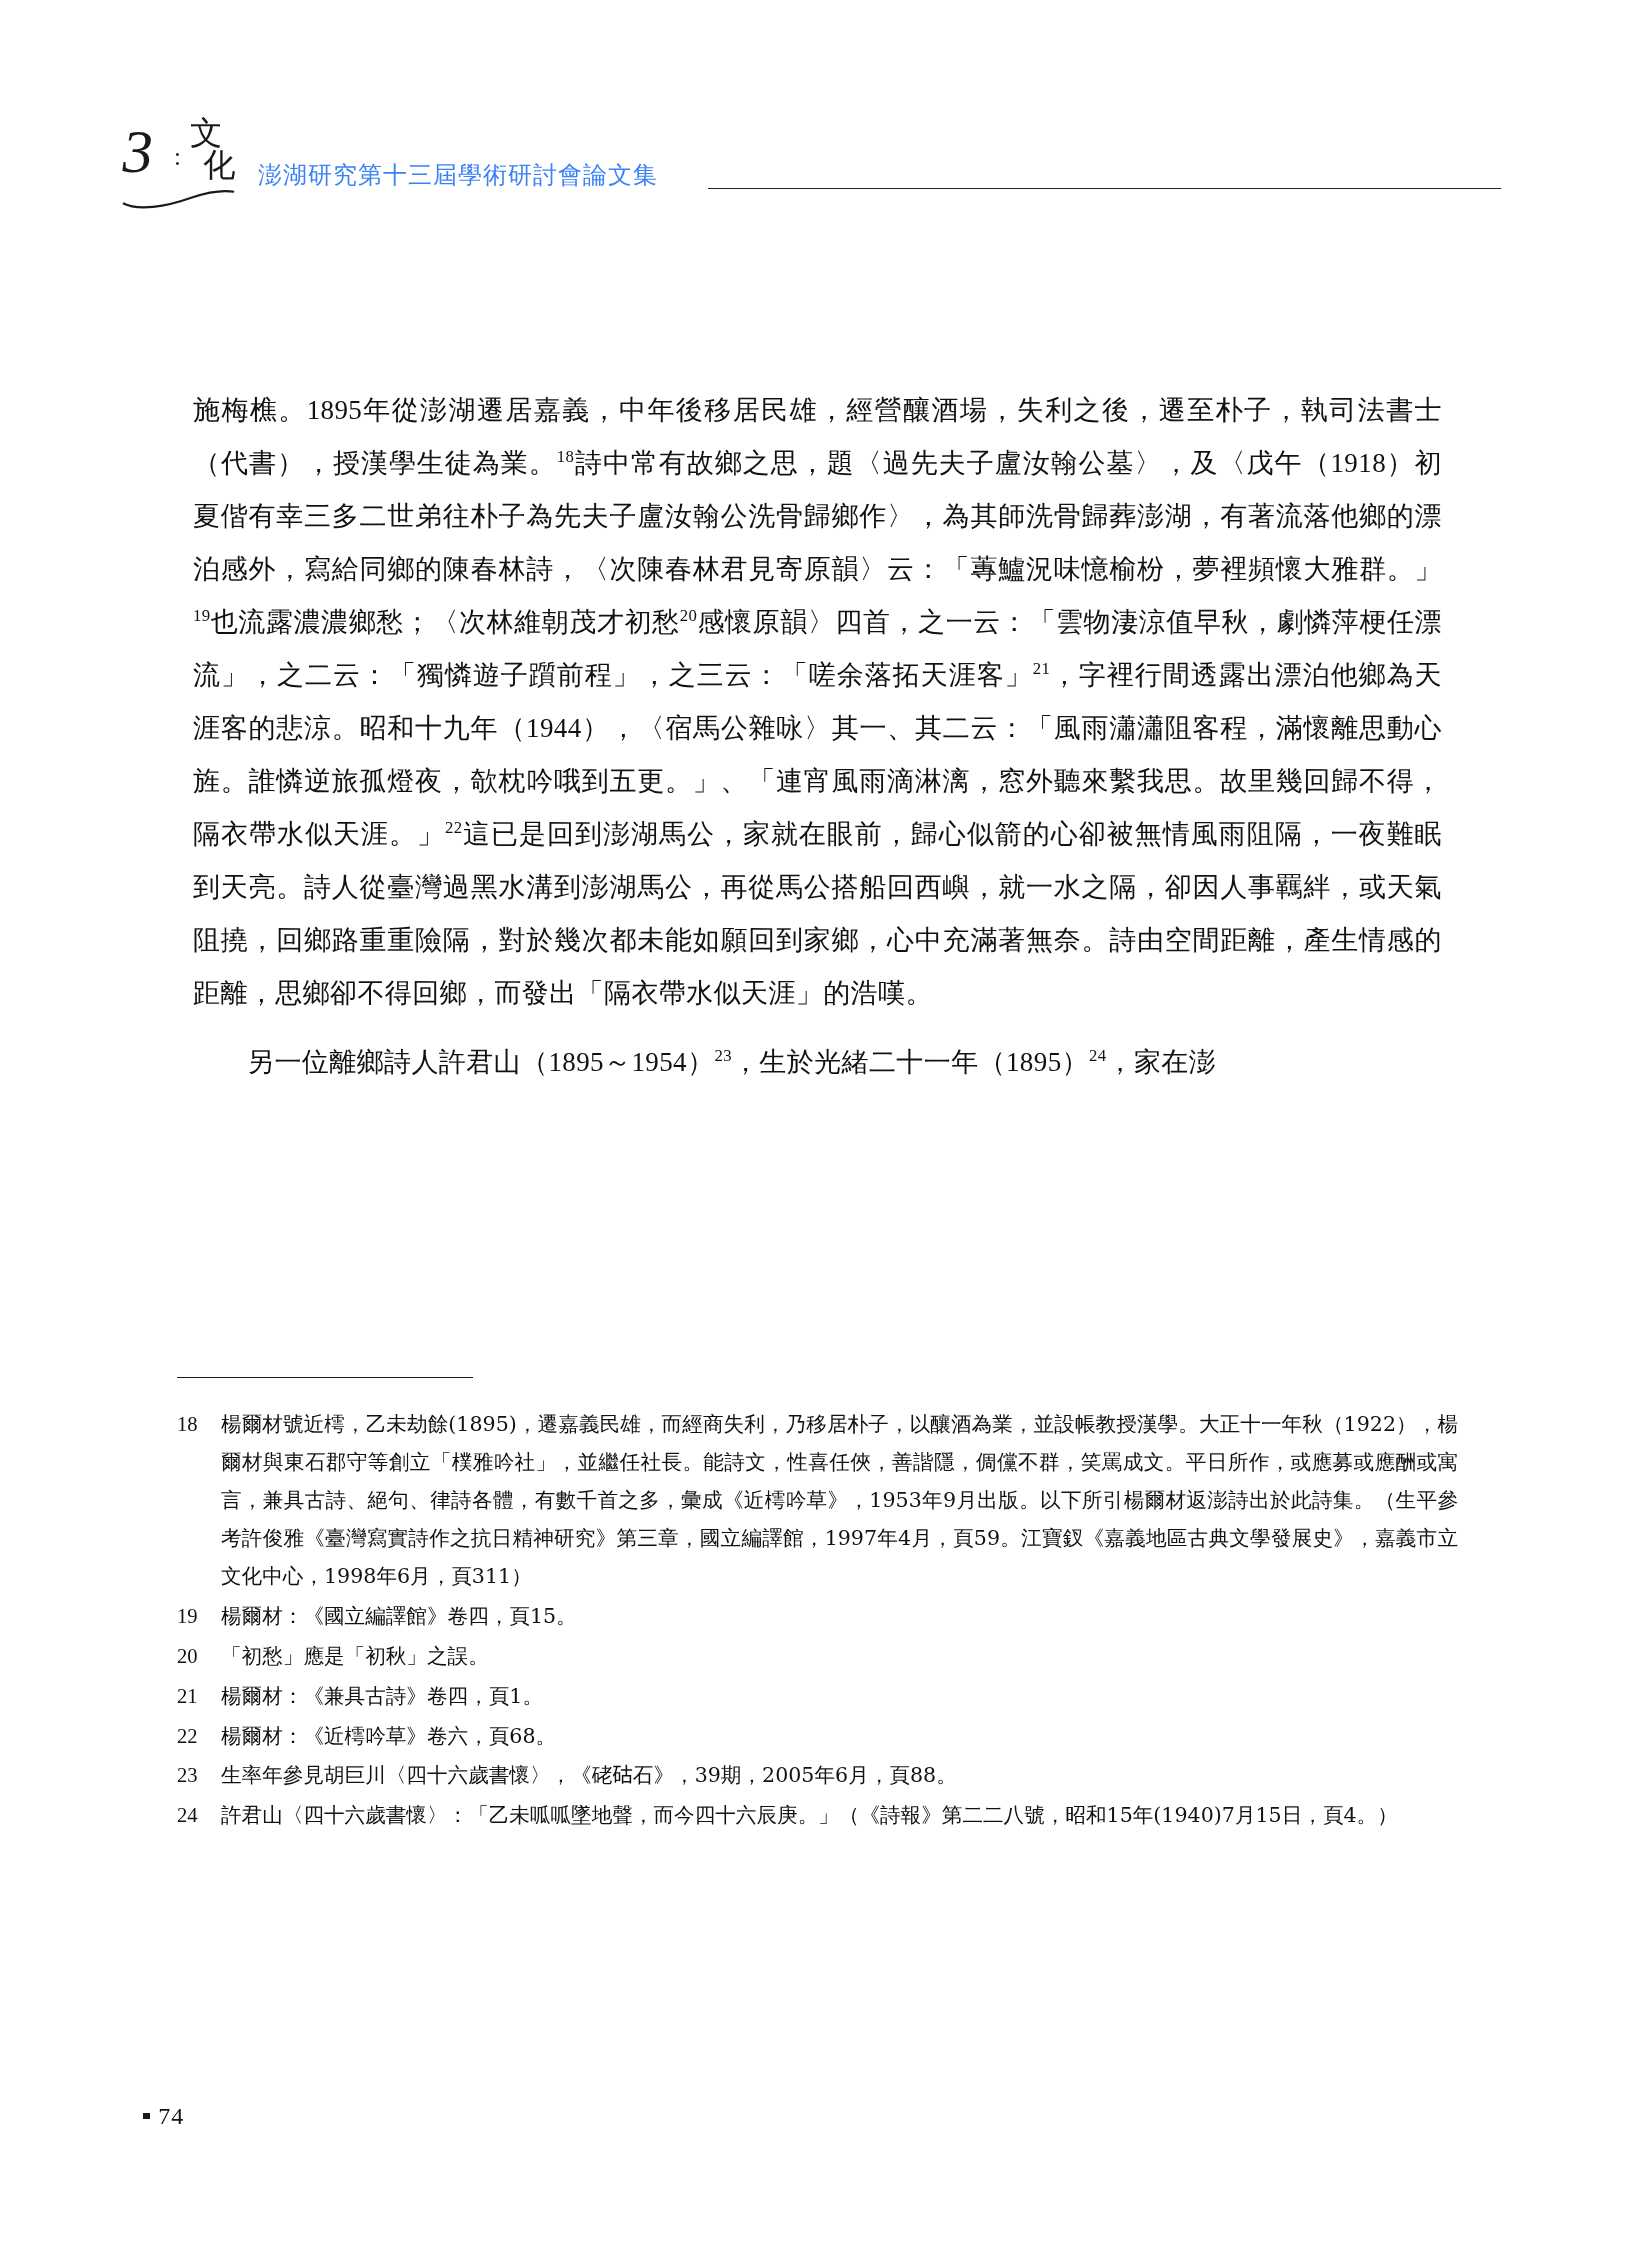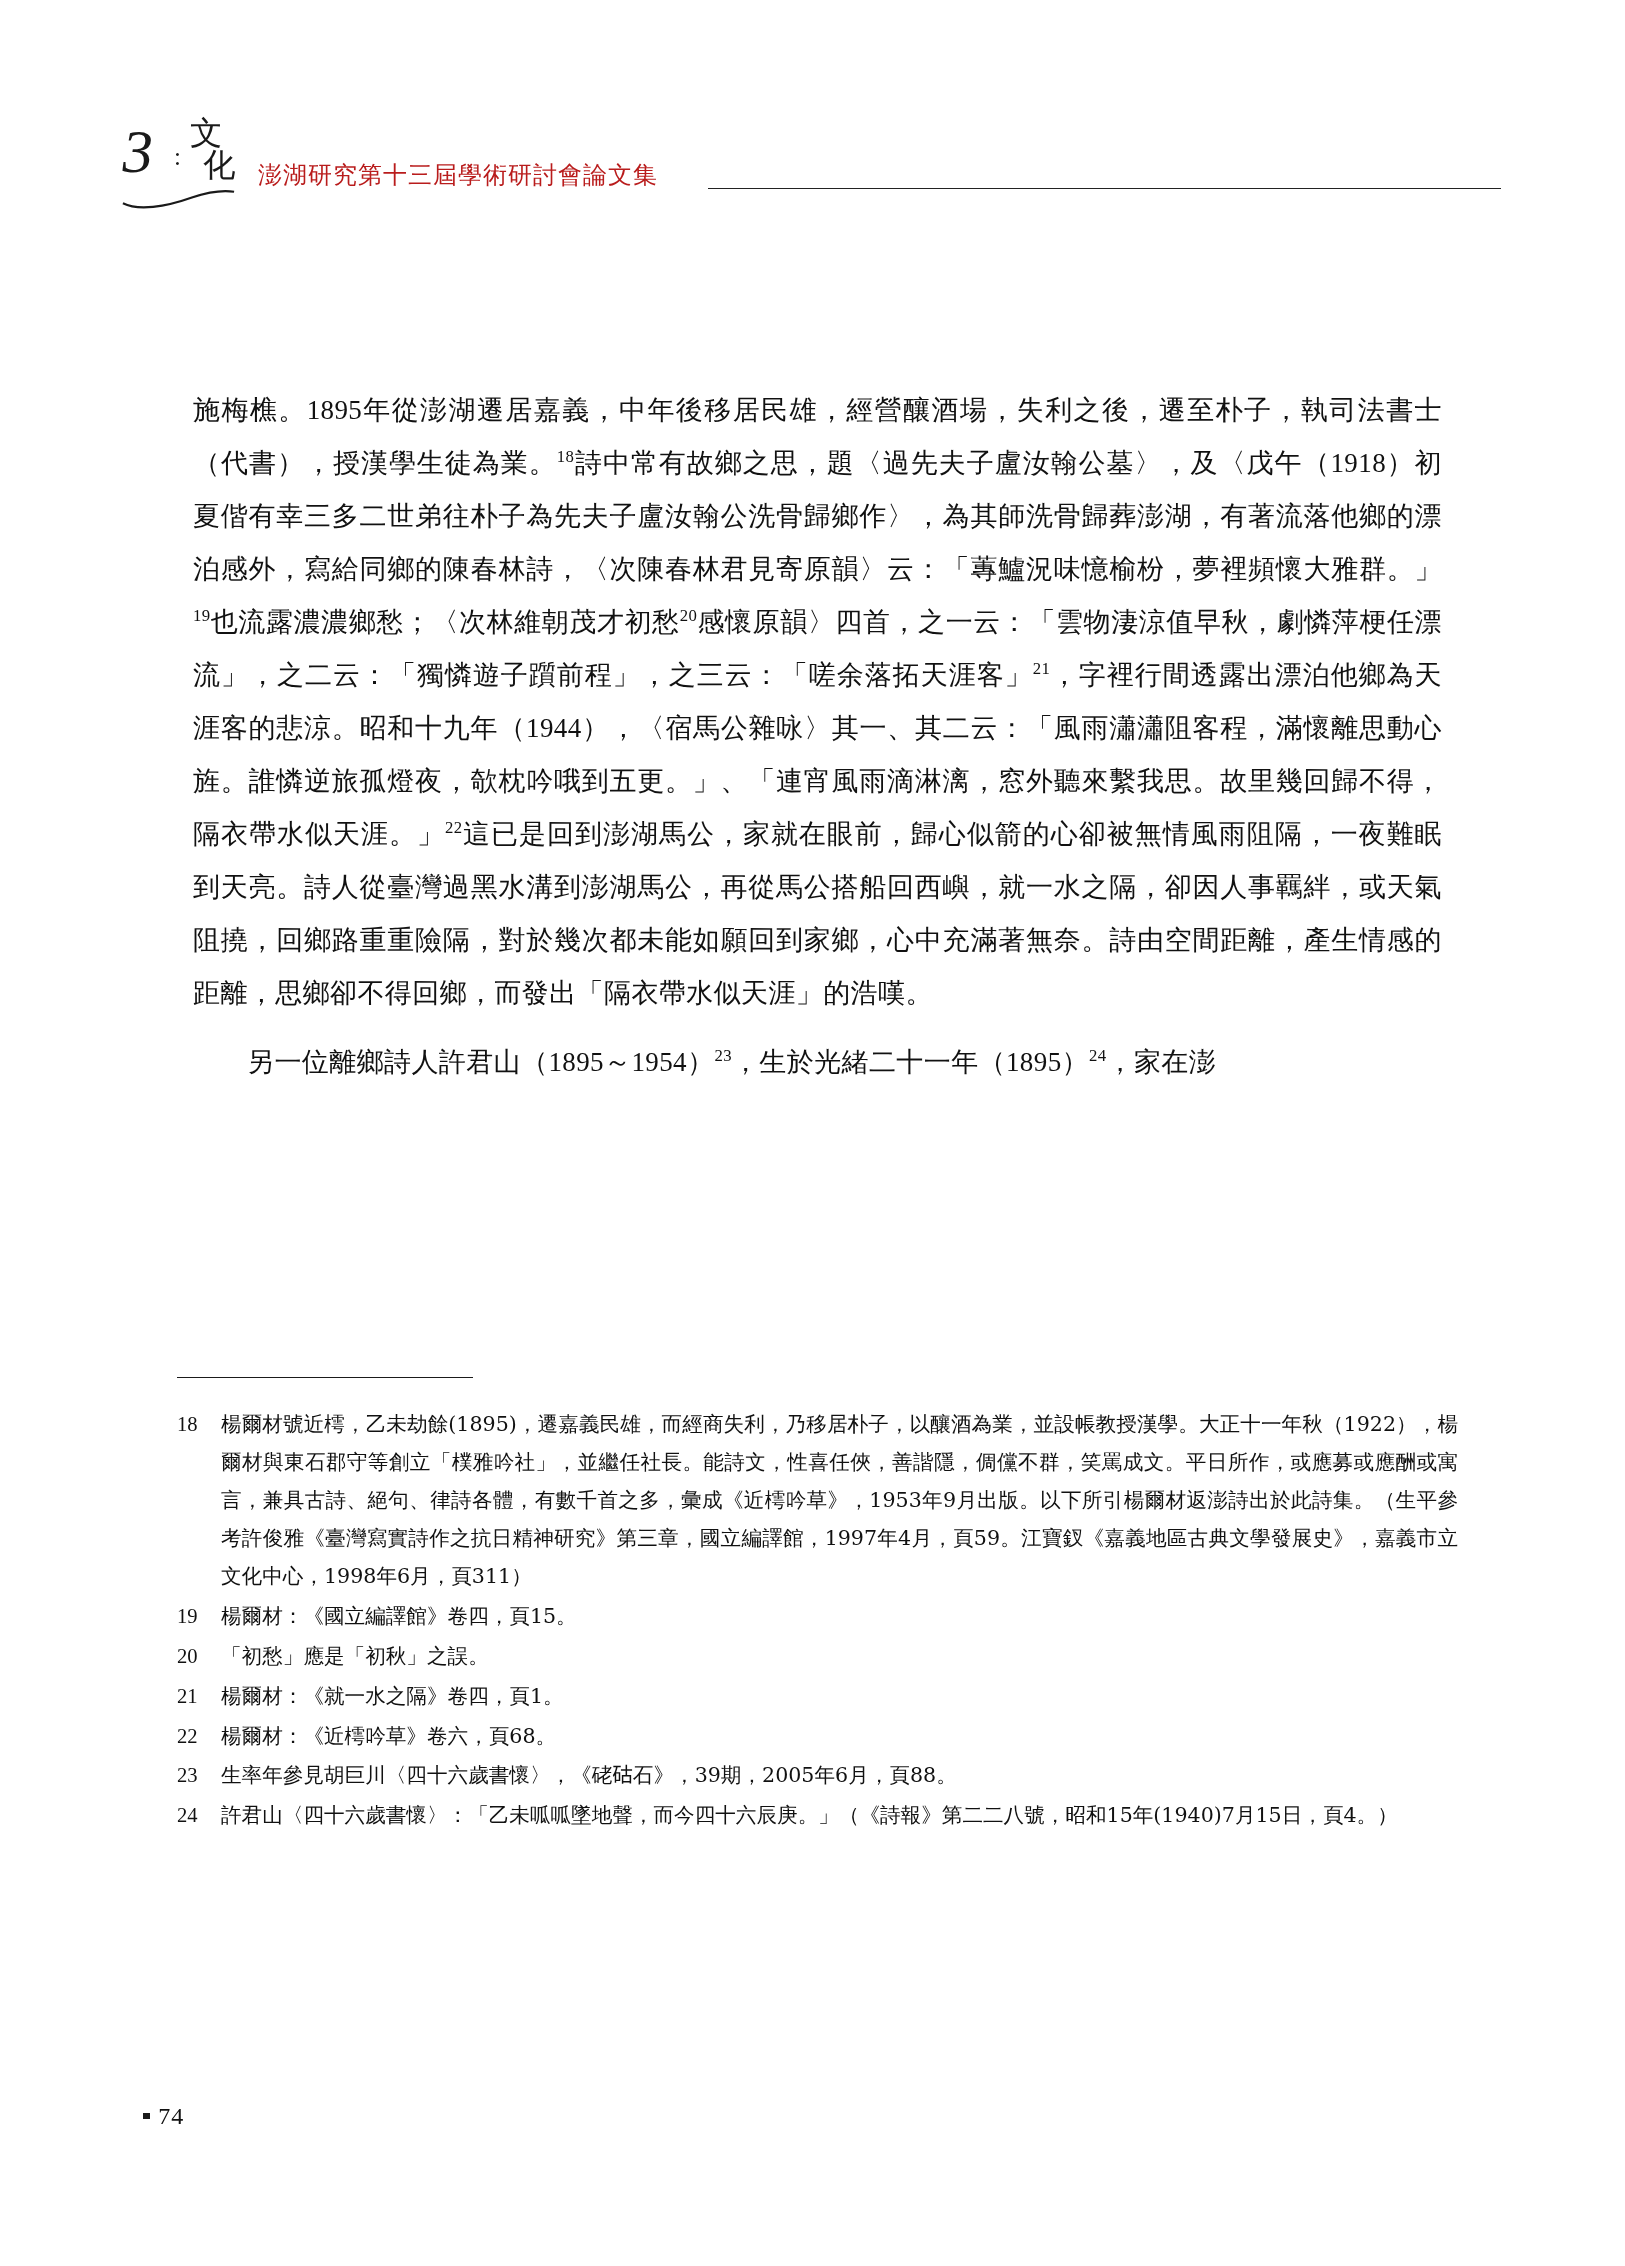--- a/index.html
+++ b/index.html
@@ -75,21 +75,21 @@
     width: 115px;
     height: 25px;
   }
   .header-title {
     position: absolute;
     left: 143px;
     top: 25px;
     font-size: 24px;
     letter-spacing: 1px;
     white-space: nowrap;
-    color: #b91c1c;
+    color: #3b82f6;
   }
   .header-rule {
     position: absolute;
     left: 593px;
     right: 0;
     top: 54px;
     border-top: 1.4px solid #222222;
   }
 
   
@@ -202,21 +202,21 @@
       <div class="fn">
         <div class="fn-num">19</div>
         <div class="fn-body">楊爾材：《國立編譯館》卷四，頁15。</div>
       </div>
       <div class="fn">
         <div class="fn-num">20</div>
         <div class="fn-body">「初愁」應是「初秋」之誤。</div>
       </div>
       <div class="fn">
         <div class="fn-num">21</div>
-        <div class="fn-body">楊爾材：《就一水之隔》卷四，頁1。</div>
+        <div class="fn-body">楊爾材：《兼具古詩》卷四，頁1。</div>
       </div>
       <div class="fn">
         <div class="fn-num">22</div>
         <div class="fn-body">楊爾材：《近樗吟草》卷六，頁68。</div>
       </div>
       <div class="fn">
         <div class="fn-num">23</div>
         <div class="fn-body">生率年參見胡巨川〈四十六歲書懷〉，《硓𥑮石》，39期，2005年6月，頁88。</div>
       </div>
       <div class="fn">

